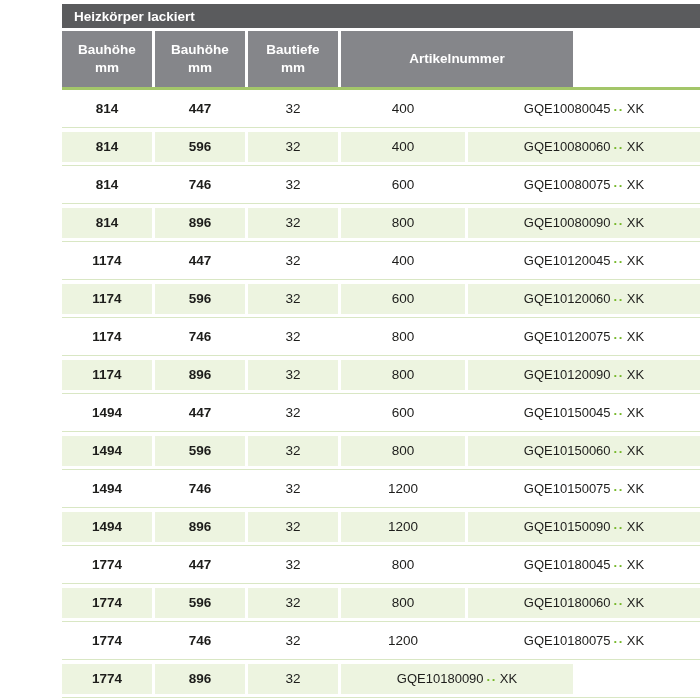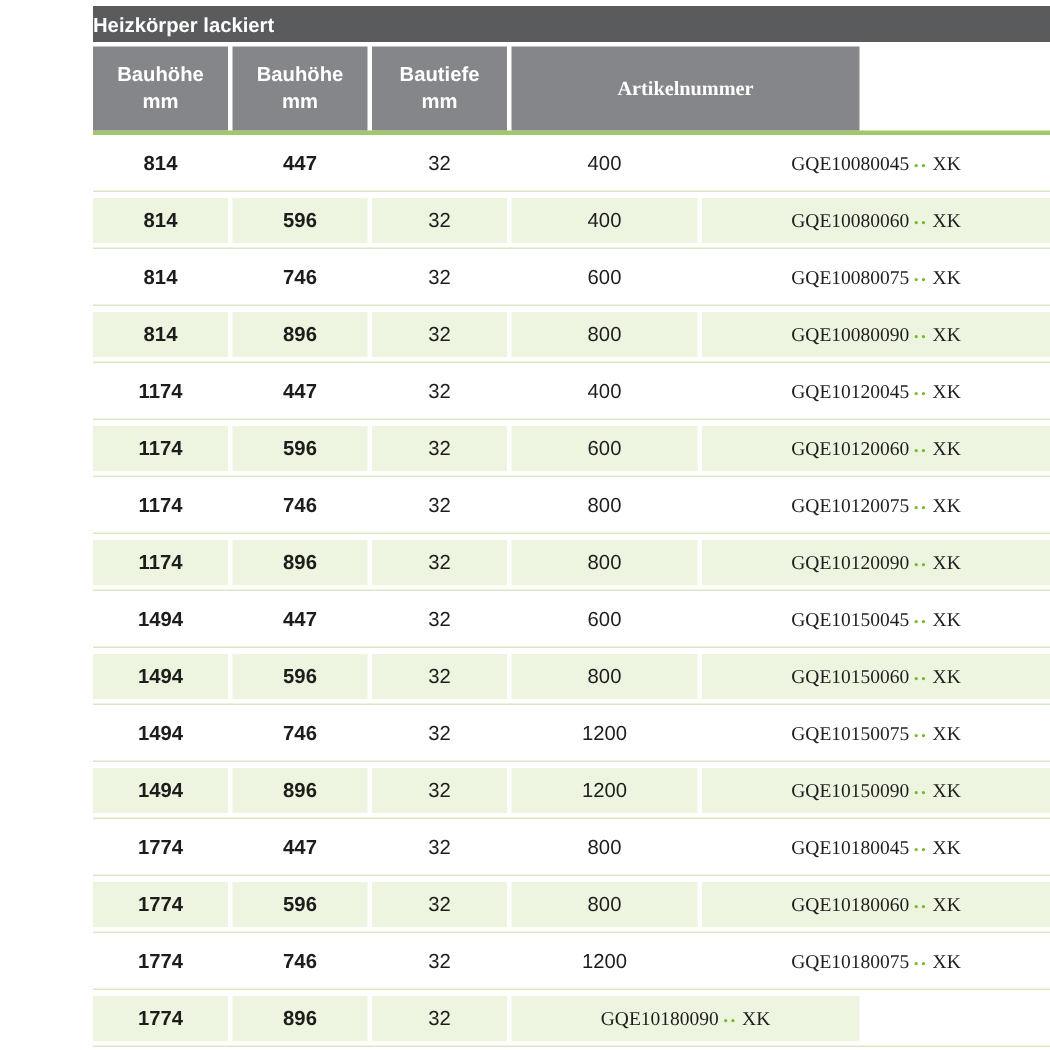--- a/index.html
+++ b/index.html
@@ -8,34 +8,34 @@
     width: 700px; height: 700px;
     font-family: "Liberation Sans", sans-serif;
     color: #1d1d1b;
     overflow: hidden;
   }
   .page { padding-top: 4px; padding-left: 62px; width: 700px; }
 
   .title-bar {
     height: 24px; background: #5a5b5d; color: #fff;
     display: flex; align-items: center;
-    padding-left: 0; font-weight: bold; font-size: 13.5px;
+    padding-left: 12px; font-weight: bold; font-size: 13.5px;
     margin-bottom: 3px;
   }
 
   .header-row { display: flex; }
   .hcell {
     background: #85868a; color: #ffffff; font-weight: bold;
     font-size: 13.5px; line-height: 1.35; text-align: center;
     display: flex; align-items: center; justify-content: center;
     white-space: pre-line; height: 56px;
   }
   .c1, .c2, .c3 { width: 90px; }
   .c4 { width: 124px; }
-  .c5 { width: 232px; font-family: Liberation Serif, serif; }
+  .c5 { width: 232px; }
   .gap { margin-right: 3px; }
 
   .subheader-area { position: relative; height: 107px; background: #fff; }
   .eset {
     position: absolute; left: 279px; width: 124px; top: 22px;
     text-align: center; font-size: 13.5px; color: #1d1d1b;
   }
 
   .green-line { height: 3px; background: #a3c669; }
 

